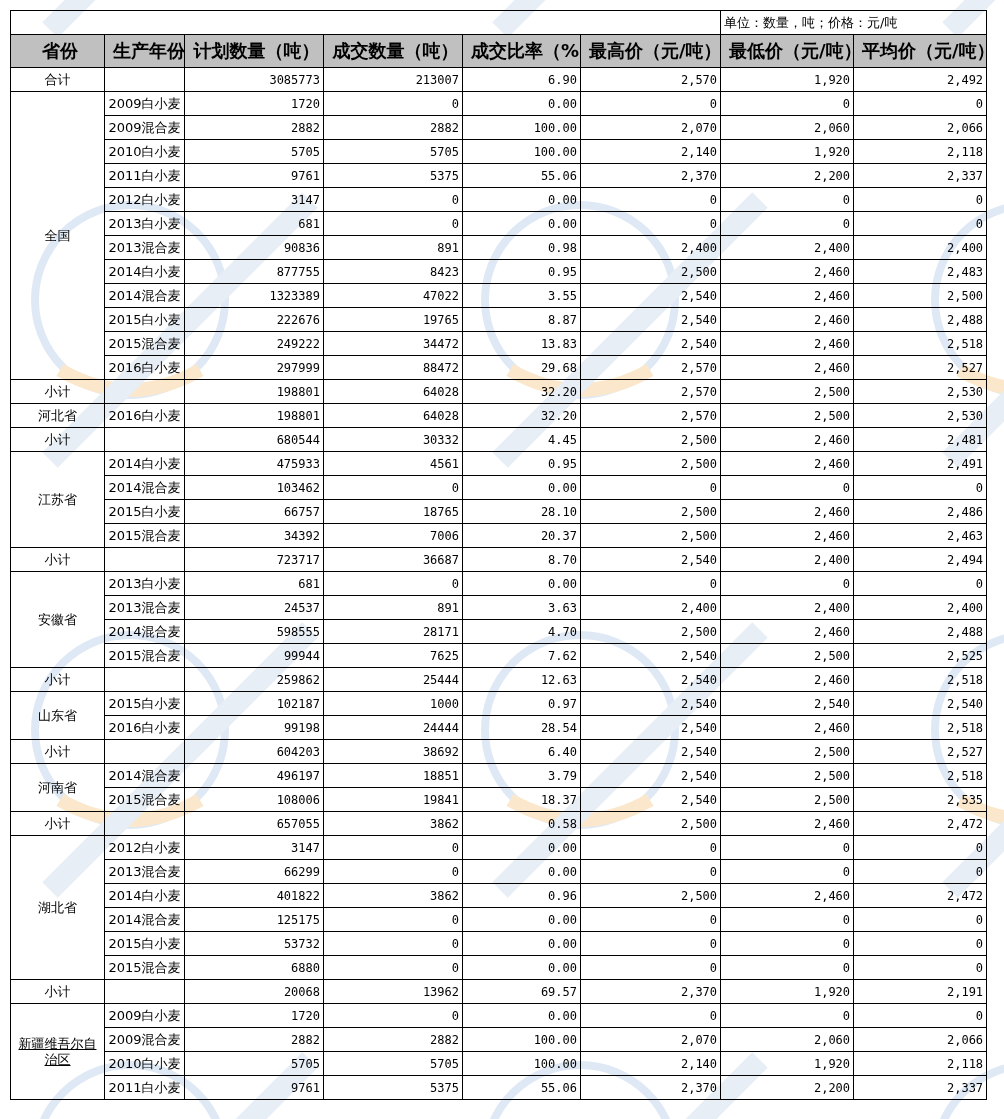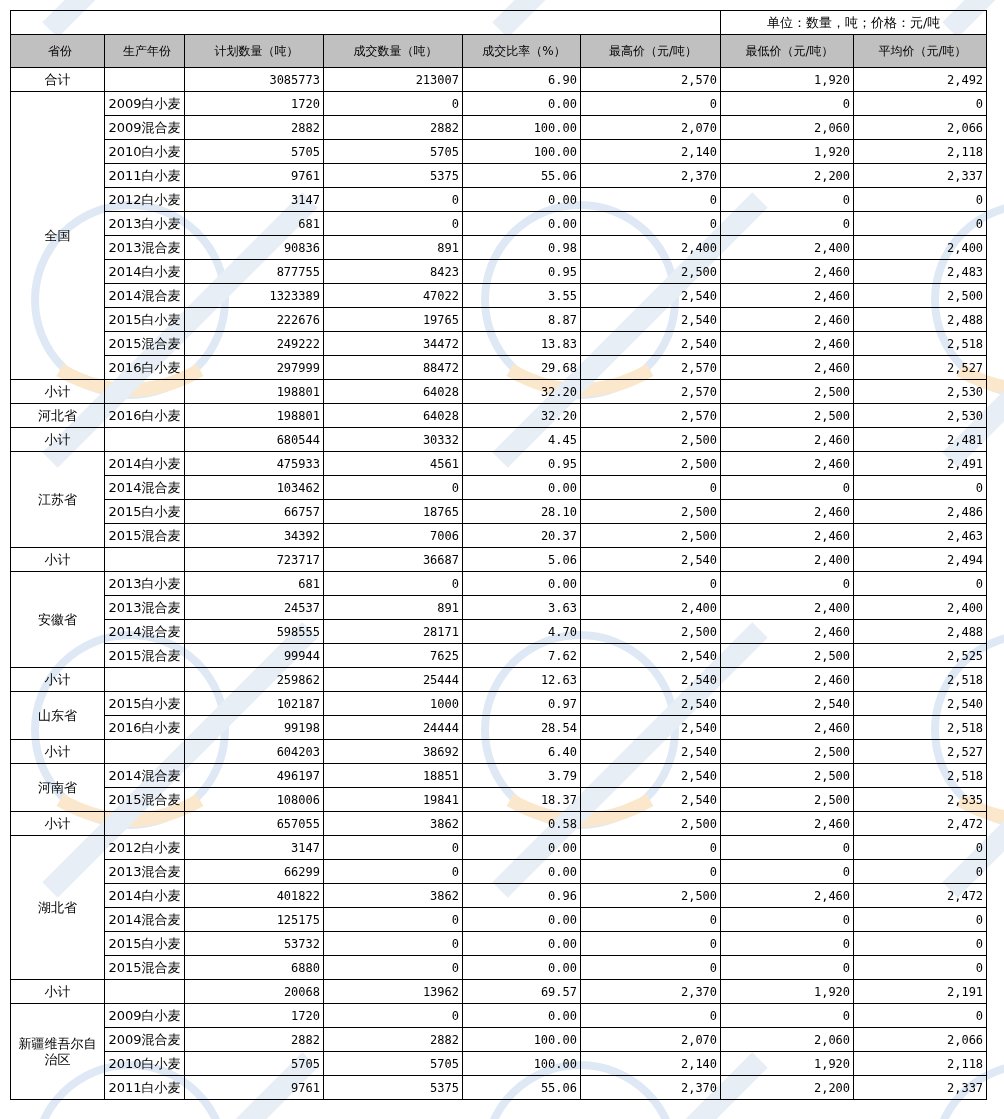--- a/index.html
+++ b/index.html
@@ -5,22 +5,22 @@
   html, body { margin: 0; padding: 0; background: #ffffff; }
   body { width: 1004px; height: 1119px; position: relative; overflow: hidden;
          font-family: "DejaVu Sans", "Liberation Sans", sans-serif; color: #000; }
   .watermark { position: absolute; inset: 0; pointer-events: none; z-index: 0; }
   .wrap { position: absolute; left: 10px; top: 10px; z-index: 1; }
   table { border-collapse: collapse; table-layout: fixed; width: 976px; }
   td, th { border: 1px solid #000; height: 23px; padding: 0 3px; font-size: 13px;
            white-space: nowrap; overflow: hidden; }
   tr.caption td { height: 23px; }
   td.caption-blank { border-right: 1px solid #000; }
-  td.unit { text-align: center; font-size: 13px; }
-  th { background: #c0c0c0; font-weight: normal; font-size: 12px; height: 32px; text-align: center; padding-left: 8px; }
+  td.unit { font-size: 13px; }
+  th { background: #c0c0c0; font-weight: bold; font-size: 18px; height: 32px; text-align: center; padding-left: 8px; }
   td.prov { text-align: center; white-space: normal; line-height: 16px; font-size: 13px; }
   td.grade { text-align: center; font-size: 13px; }
   td.num { text-align: right; font-family: "DejaVu Sans Mono", "Liberation Mono", monospace; font-size: 12px; }
 </style>
 </head>
 <body>
 
 <svg class="watermark" width="1004" height="1119" xmlns="http://www.w3.org/2000/svg">
   <defs>
     <pattern id="wm" width="450" height="430" patternUnits="userSpaceOnUse" x="-10" y="160">
@@ -243,21 +243,21 @@
           <td class="num">20.37</td>
           <td class="num">2,500</td>
           <td class="num">2,460</td>
           <td class="num">2,463</td>
         </tr>
         <tr>
           <td class="prov">小计</td>
           <td class="grade"></td>
           <td class="num">723717</td>
           <td class="num">36687</td>
-          <td class="num">5.06</td>
+          <td class="num">8.70</td>
           <td class="num">2,540</td>
           <td class="num">2,400</td>
           <td class="num">2,494</td>
         </tr>
         <tr>
           <td class="prov" rowspan="4">安徽省</td>
           <td class="grade">2013白小麦</td>
           <td class="num">681</td>
           <td class="num">0</td>
           <td class="num">0.00</td>
@@ -419,21 +419,21 @@
           <td class="prov">小计</td>
           <td class="grade"></td>
           <td class="num">20068</td>
           <td class="num">13962</td>
           <td class="num">69.57</td>
           <td class="num">2,370</td>
           <td class="num">1,920</td>
           <td class="num">2,191</td>
         </tr>
         <tr>
-          <td class="prov" rowspan="4" style="white-space: normal; word-break: break-all;">新疆维吾尔自治区</td>
+          <td class="prov" rowspan="4" style="white-space: normal; word-break: break-all; text-decoration: underline;">新疆维吾尔自治区</td>
           <td class="grade">2009白小麦</td>
           <td class="num">1720</td>
           <td class="num">0</td>
           <td class="num">0.00</td>
           <td class="num">0</td>
           <td class="num">0</td>
           <td class="num">0</td>
         </tr>
         <tr>
           <td class="grade">2009混合麦</td>

